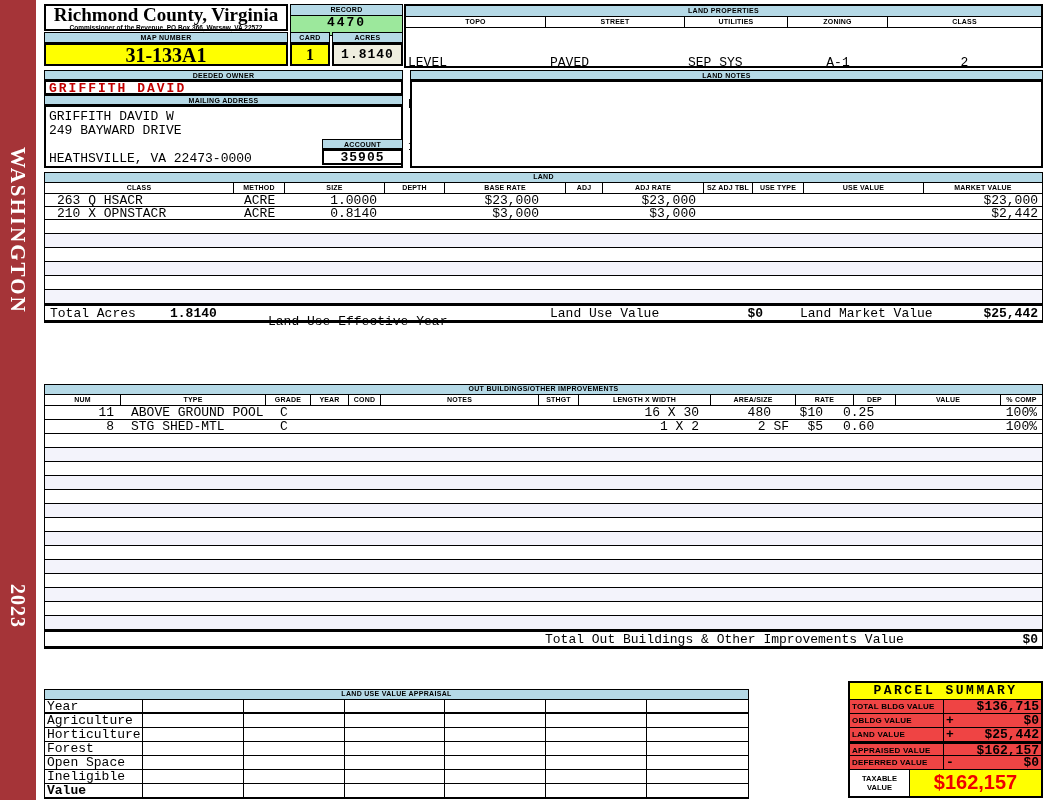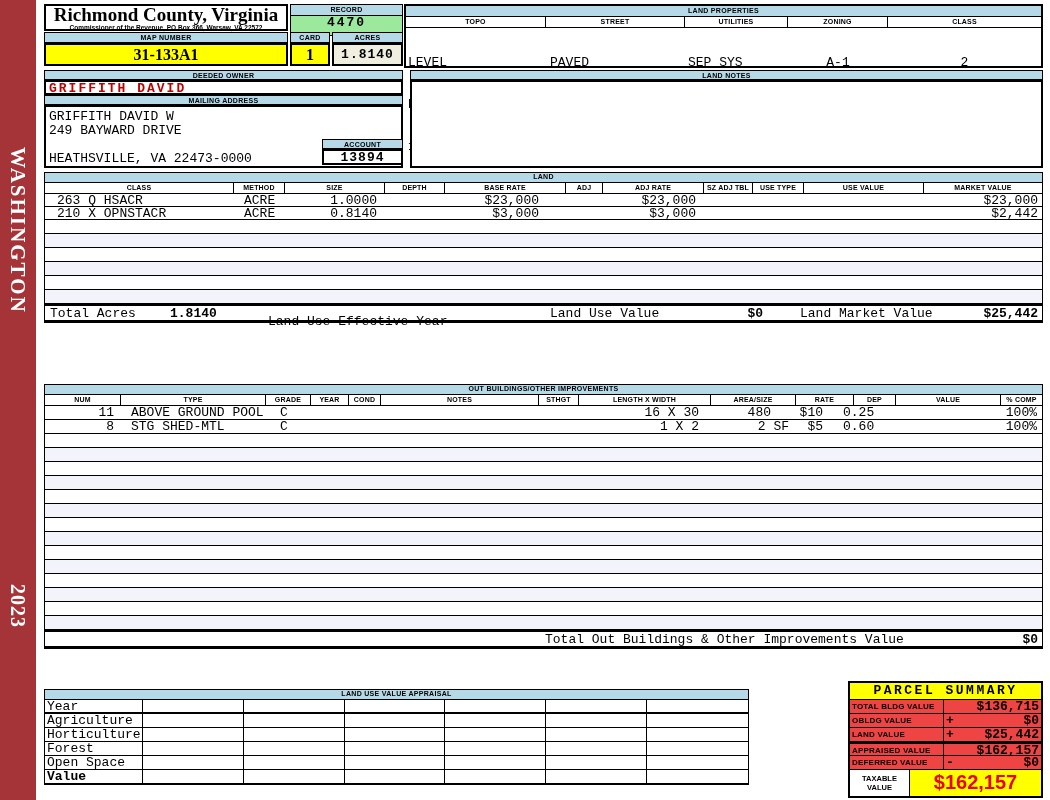--- a/index.html
+++ b/index.html
@@ -38,21 +38,21 @@
   .box2 { border:2px solid #000; background:#fff; }
   .box1 { border:1px solid #000; background:#fff; }
 
   .title-box { text-align:center; }
   .county-title { font-family:"Liberation Serif","DejaVu Serif",serif; font-weight:bold; font-size:19px; line-height:18px; }
   .county-sub { font-family:"Liberation Sans","DejaVu Sans",sans-serif; font-weight:bold; font-size:6.5px; line-height:7px; }
 
   .val-green { background:#9CE89C; font-weight:bold; font-size:13px; letter-spacing:2px; text-align:center; }
   .val-yellow { background:#FFFF00; }
   .val-beige { background:#EFEEDF; }
-  .map-number { font-family:"Liberation Serif","DejaVu Serif",serif; font-weight:bold; font-size:16px; text-align:center; line-height:20px; }
+  .map-number { font-family:"Liberation Serif","DejaVu Serif",serif; font-weight:bold; font-size:20px; text-align:center; line-height:20px; }
   .card-number { font-family:"Liberation Serif","DejaVu Serif",serif; font-weight:bold; font-size:16px; text-align:center; line-height:20px; }
   .acres-number { font-weight:bold; font-size:13px; letter-spacing:1px; text-align:center; line-height:20px; }
 
   .mono13 { font-size:13px; line-height:14px; white-space:pre; }
   .owner { color:#C00000; font-weight:bold; font-size:13px; letter-spacing:2px; line-height:13px; padding-left:3px; white-space:pre; }
 
   
   .trow { position:relative; border-bottom:1px solid #000; background:#fff; font-size:13px; line-height:13px; white-space:pre; }
   .h13 { height:13px; } .h14 { height:14px; }
   .stripe { background:#F3F3FB; }
@@ -145,21 +145,21 @@
 
   <div class="abs band" style="left:44px;top:95px;width:359px;height:10px;">MAILING ADDRESS</div>
   <div class="abs box2" style="left:44px;top:105px;width:359px;height:63px;padding:3px 0 0 3px;">
     <div class="mono13">GRIFFITH DAVID W</div>
     <div class="mono13">249 BAYWARD DRIVE</div>
     <div class="mono13" style="height:14px;"></div>
     <div class="mono13">HEATHSVILLE, VA 22473-0000</div>
   </div>
 
   <div class="abs band" style="left:322px;top:139px;width:81px;height:10px;">ACCOUNT</div>
-  <div class="abs box2" style="left:322px;top:149px;width:81px;height:16px;font-weight:bold;font-size:13px;letter-spacing:1px;text-align:center;line-height:13px;">13894</div>
+  <div class="abs box2" style="left:322px;top:149px;width:81px;height:16px;font-weight:bold;font-size:13px;letter-spacing:1px;text-align:center;line-height:13px;">35905</div>
 
   <div class="abs band" style="left:410px;top:70px;width:633px;height:10px;">LAND NOTES</div>
   <div class="abs box2 mono13" style="left:410px;top:80px;width:633px;height:88px;"></div>
 
   <div class="abs box1" style="left:44px;top:172px;width:999px;">
     <div class="band" style="height:10px;border:none;border-bottom:1px solid #000;line-height:8px;">LAND</div>
     <div class="hrow">
       <div class="hcell" style="width:189px;">CLASS</div>
       <div class="hcell" style="width:51px;">METHOD</div>
       <div class="hcell" style="width:100px;">SIZE</div>
@@ -308,20 +308,29 @@
         </div>
         <div class="lua-row">
           <div class="lua-label">Open Space</div>
           <div class="lua-cell"></div>
           <div class="lua-cell"></div>
           <div class="lua-cell"></div>
           <div class="lua-cell"></div>
           <div class="lua-cell"></div>
           <div class="lua-cell"></div>
         </div>
+        <div class="lua-row stripe">
+          <div class="lua-label">Ineligible</div>
+          <div class="lua-cell"></div>
+          <div class="lua-cell"></div>
+          <div class="lua-cell"></div>
+          <div class="lua-cell"></div>
+          <div class="lua-cell"></div>
+          <div class="lua-cell"></div>
+        </div>
         <div class="lua-row">
           <div class="lua-label b">Value</div>
           <div class="lua-cell"></div>
           <div class="lua-cell"></div>
           <div class="lua-cell"></div>
           <div class="lua-cell"></div>
           <div class="lua-cell"></div>
           <div class="lua-cell"></div>
         </div>
       </div>

